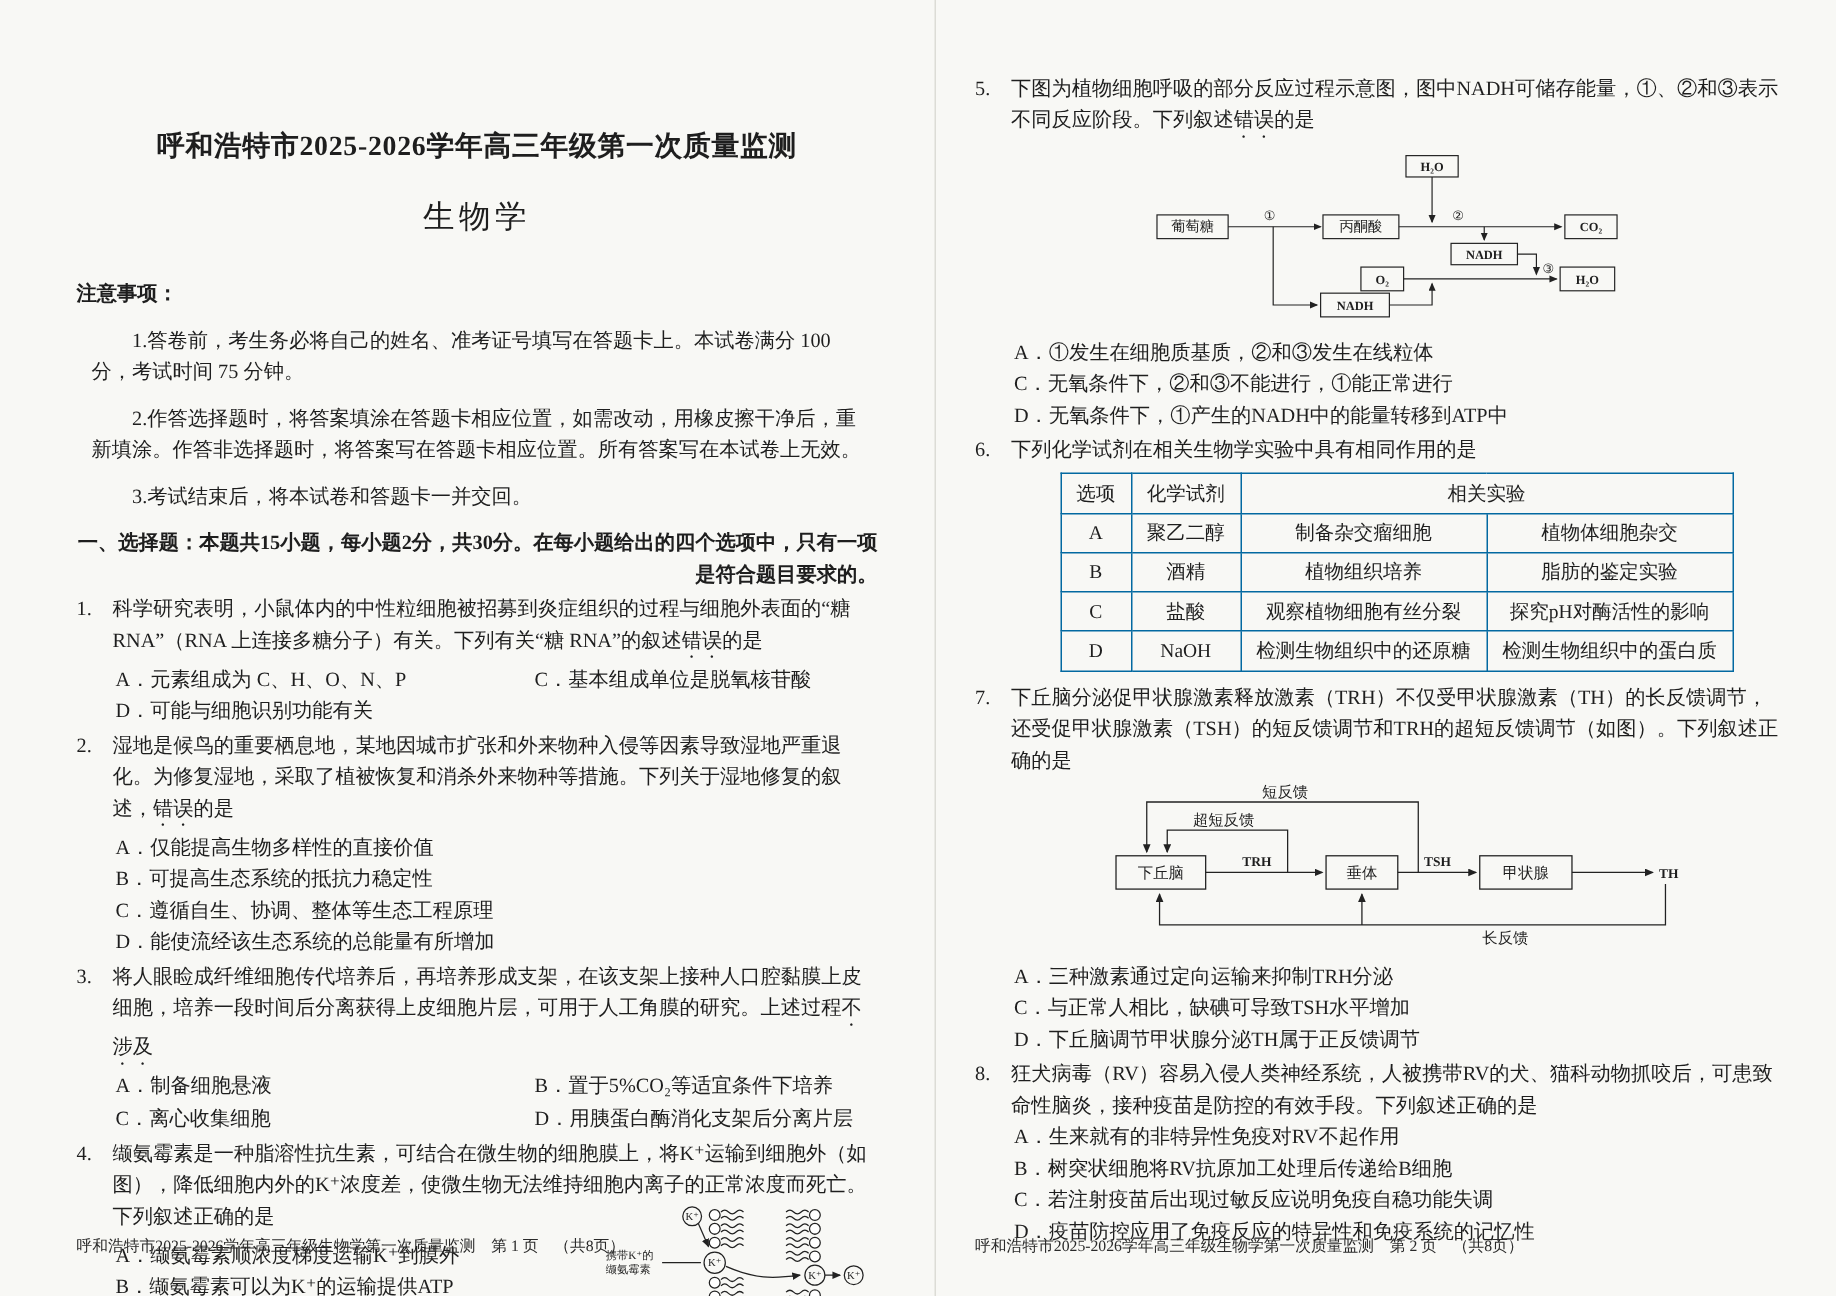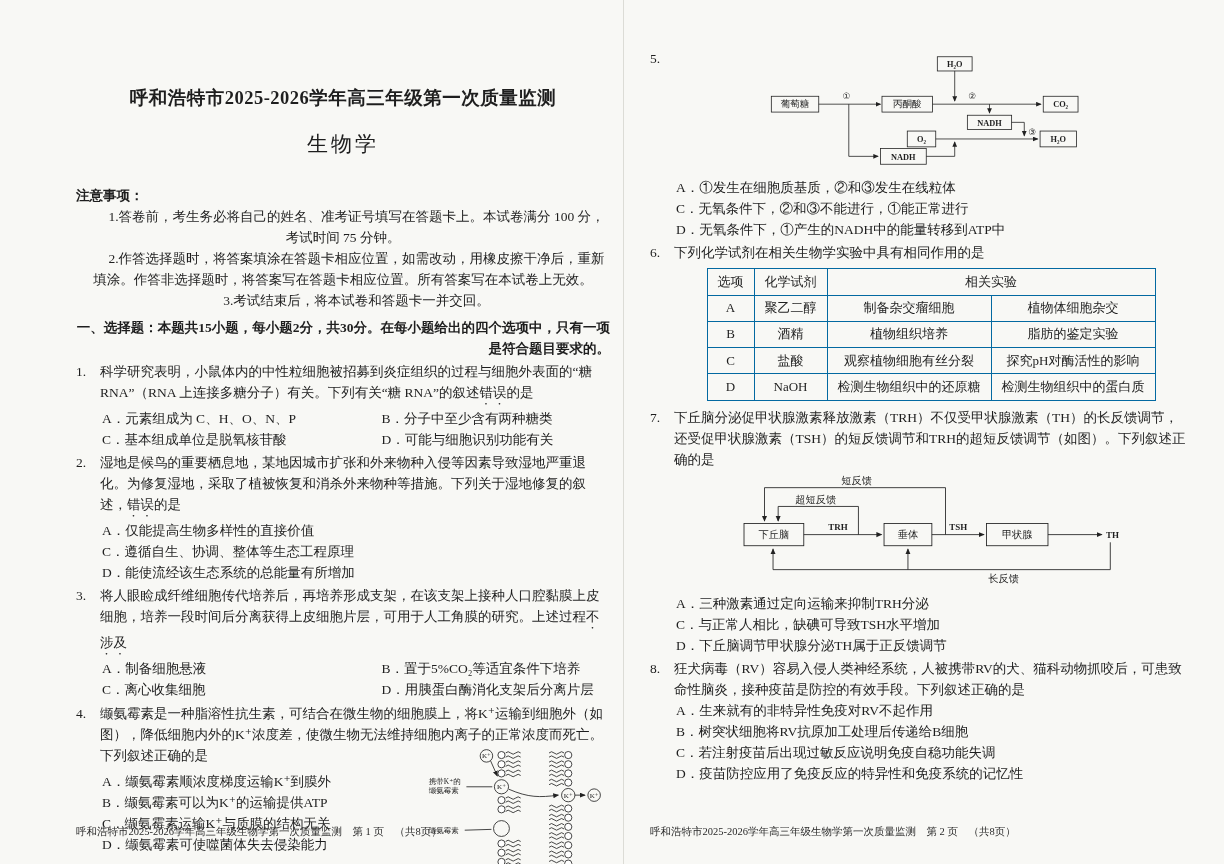--- a/index.html
+++ b/index.html
@@ -4,26 +4,26 @@
 <style>
   html,body{margin:0;padding:0;}
   body{
     width:1224px;height:864px;overflow:hidden;position:relative;
     background:#f8f8f5;color:#1e1e1e;
     font-family:"Liberation Serif","DejaVu Serif",serif;
     font-size:13.5px;line-height:1.56;
   }
   .page-divider{position:absolute;left:623px;top:0;width:1px;height:864px;background:#dcdcd6;}
   .page{position:absolute;top:0;height:864px;}
-  .page.left{left:76px;width:534px;}
+  .page.left{left:51px;width:534px;}
   .page.right{left:650px;width:538px;padding-top:46px;box-sizing:border-box;}
   .exam-title{margin:84px 0 0;text-align:center;font-weight:bold;font-size:18.5px;letter-spacing:.5px;}
   .exam-subject{margin:15px 0 0;text-align:center;font-weight:normal;font-size:21px;letter-spacing:3px;}
   .notice-heading{margin:24px 0 0;font-weight:bold;}
-  .notice p{margin:0;text-indent:2em;text-align:center;}
+  .notice p{margin:10px;text-indent:2em;}
   .section-heading{margin:6px 0 0;font-weight:bold;padding-left:2em;text-indent:-2em;text-align:right;}
   .question{display:flex;margin-top:2px;}
   .qnum{width:24px;flex:0 0 24px;}
   .qbody{flex:1;min-width:0;}
   .stem{margin:0;}
   .emph{-webkit-text-emphasis:filled dot;-webkit-text-emphasis-position:under;text-emphasis:filled dot;text-emphasis-position:under right;}
   .opts{padding-left:2px;}
   .opts .opt{margin:0;}
   .opts.cols2{display:grid;grid-template-columns:55% 45%;}
   .q4row{display:flex;align-items:flex-start;}
@@ -59,33 +59,33 @@
   </div>
 
   <div class="section-heading">一、选择题：本题共15小题，每小题2分，共30分。在每小题给出的四个选项中，只有一项是符合题目要求的。</div>
 
   <div class="question">
     <span class="qnum">1.</span>
     <div class="qbody">
       <p class="stem"><span>科学研究表明，小鼠体内的中性粒细胞被招募到炎症组织的过程与细胞外表面的“糖 RNA”（RNA 上连接多糖分子）有关。下列有关“糖 RNA”的叙述</span><span class="emph">错误</span><span>的是</span></p>
       <div class="opts cols2">
         <div class="opt">A．元素组成为 C、H、O、N、P</div>
-        <div class="opt">B．分子中至少含有两种糖类</div>
         <div class="opt">C．基本组成单位是脱氧核苷酸</div>
         <div class="opt">D．可能与细胞识别功能有关</div>
       </div>
     </div>
   </div>
 
   <div class="question">
     <span class="qnum">2.</span>
     <div class="qbody">
       <p class="stem"><span>湿地是候鸟的重要栖息地，某地因城市扩张和外来物种入侵等因素导致湿地严重退化。为修复湿地，采取了植被恢复和消杀外来物种等措施。下列关于湿地修复的叙述，</span><span class="emph">错误</span><span>的是</span></p>
       <div class="opts">
         <div class="opt">A．仅能提高生物多样性的直接价值</div>
+        <div class="opt">B．可提高生态系统的抵抗力稳定性</div>
         <div class="opt">C．遵循自生、协调、整体等生态工程原理</div>
         <div class="opt">D．能使流经该生态系统的总能量有所增加</div>
       </div>
     </div>
   </div>
 
   <div class="question">
     <span class="qnum">3.</span>
     <div class="qbody">
       <p class="stem"><span>将人眼睑成纤维细胞传代培养后，再培养形成支架，在该支架上接种人口腔黏膜上皮细胞，培养一段时间后分离获得上皮细胞片层，可用于人工角膜的研究。上述过程</span><span class="emph">不涉及</span><span></span></p>
@@ -176,20 +176,21 @@
   </div>
 
   <div class="footer">呼和浩特市2025-2026学年高三年级生物学第一次质量监测　第 1 页　（共8页）</div>
 </div>
 
 <div class="page right">
 
   <div class="question">
     <span class="qnum">5.</span>
     <div class="qbody">
+      <p class="stem"><span>下图为植物细胞呼吸的部分反应过程示意图，图中NADH可储存能量，①、②和③表示不同反应阶段。下列叙述</span><span class="emph">错误</span><span>的是</span></p>
       <div class="diagram-wrap">
         
         <svg class="q5svg" viewBox="0 0 420 148">
 
           <rect class="box" x="8" y="56" width="60" height="20"></rect>
           <text class="cjk" x="38" y="70" text-anchor="middle">葡萄糖</text>
           <rect class="box" x="148" y="56" width="64" height="20"></rect>
           <text class="cjk" x="180" y="70" text-anchor="middle">丙酮酸</text>
           <rect class="box" x="218" y="6" width="44" height="18"></rect>
           <text class="lat" x="240" y="19" text-anchor="middle">H₂O</text>

